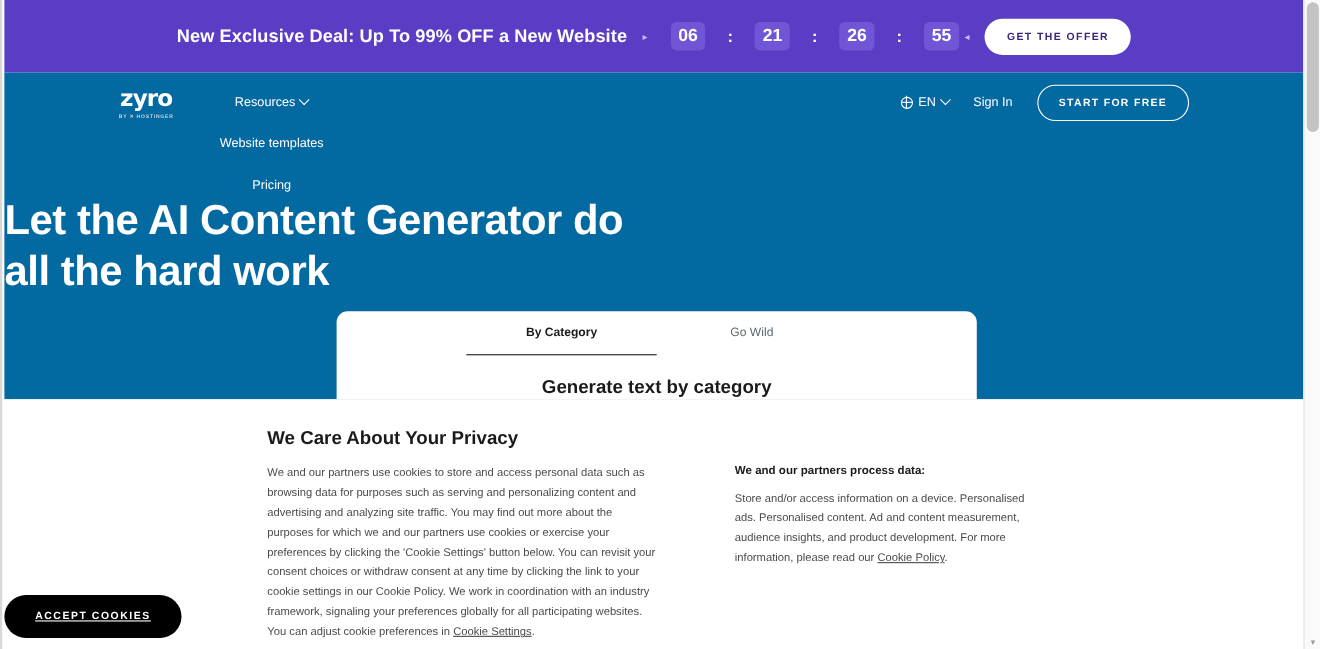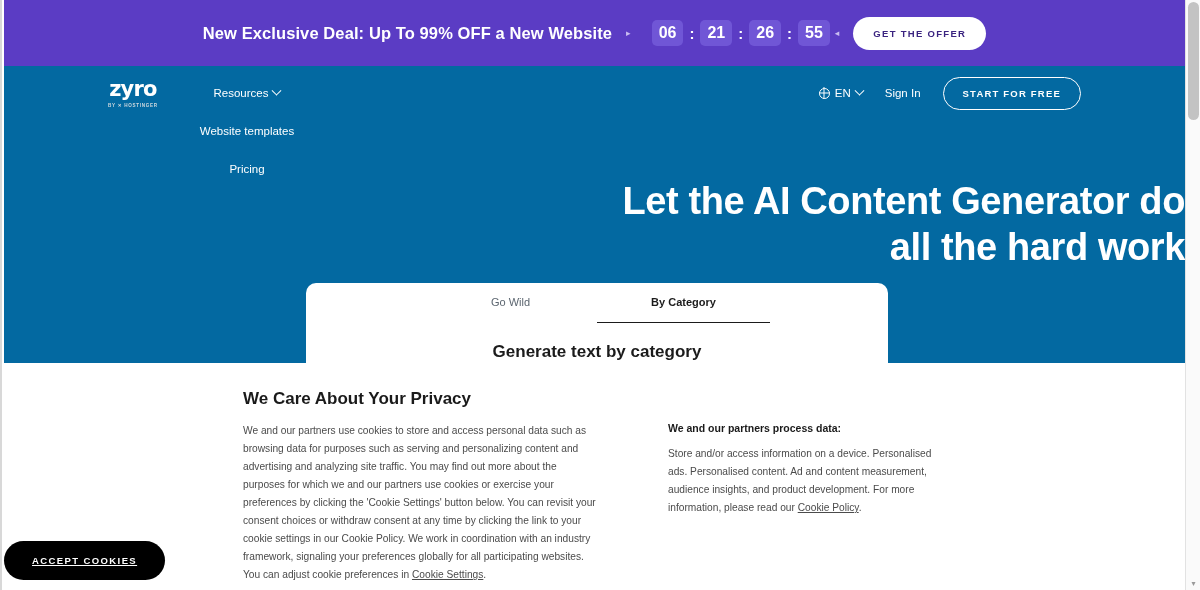--- a/index.html
+++ b/index.html
@@ -55,21 +55,21 @@
     display: flex;
     align-items: center;
     gap: 5px;
   }
   .timer-arrow {
     color: #c9bdf0;
     font-size: 9px;
     line-height: 1;
     user-select: none;
   }
-  .timer-units { display: flex; align-items: center; gap: 5px; margin-left: 16px; }
+  .timer-units { display: flex; align-items: center; gap: 19px; margin-left: 16px; }
   .timer-cell {
     background: #7056d6;
     border-radius: 5px;
     color: #ffffff;
     font-size: 16px;
     font-weight: bold;
     padding: 4px 7px 5px 7px;
     min-width: 30px;
     text-align: center;
     line-height: 1.1;
@@ -202,21 +202,21 @@
     padding: 10px 19px;
     cursor: pointer;
     white-space: nowrap;
   }
 
   
   .headline {
     position: absolute;
     left: 0; top: 112px;
     width: 100%;
-    text-align: right;
+    text-align: left;
     color: #ffffff;
     font-size: 38px;
     font-weight: bold;
     line-height: 1.22;
     letter-spacing: -.4px;
   }
 
   
   .gen-card {
     position: absolute;
@@ -417,22 +417,22 @@
         </div>
       </div>
 
       <div class="headline">
         <div>Let the AI Content Generator do</div>
         <div>all the hard work</div>
       </div>
 
       <div class="gen-card">
         <div class="gen-tabs">
+          <div class="gen-tab active">By Category</div>
           <div class="gen-tab">Go Wild</div>
-          <div class="gen-tab active">By Category</div>
         </div>
         <div class="gen-heading">Generate text by category</div>
       </div>
 
     </div>
 
     <div class="cookie">
       <div class="cookie-inner">
 
         <div class="cookie-title">We Care About Your Privacy</div>

